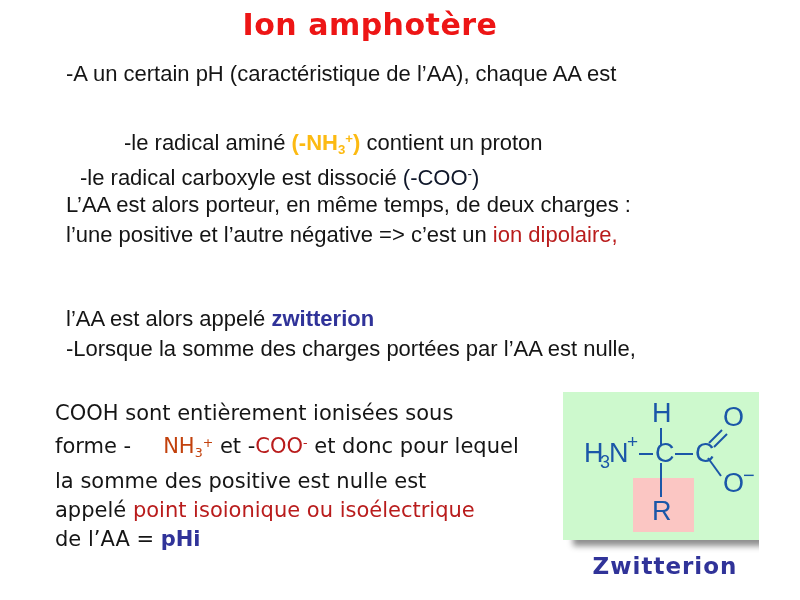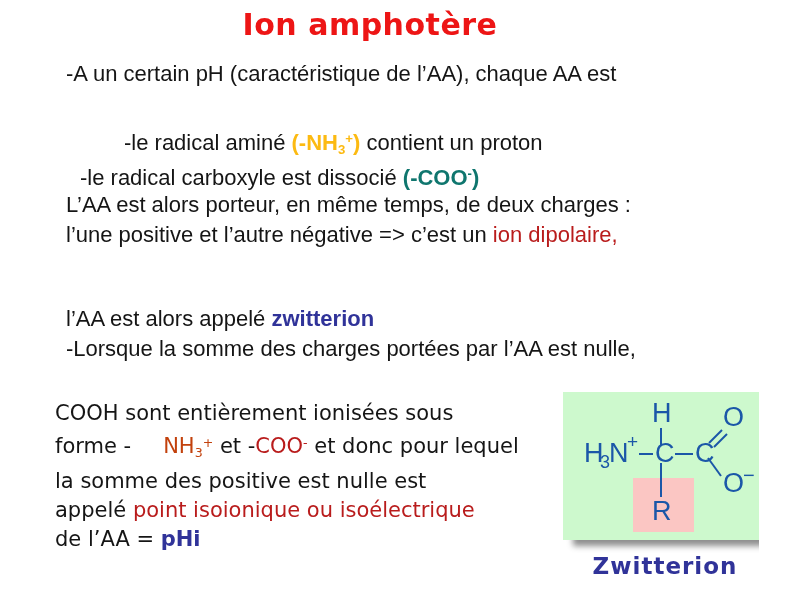--- a/index.html
+++ b/index.html
@@ -15,21 +15,21 @@
   .para { position:absolute; font-size:22px; line-height:29px; white-space:nowrap; }
   #intro     { left:66px;  top:59px;  }
   #amine     { left:84px;  top:124px;margin-left:40px; }
   #carboxyle { left:80px;  top:159px; }
   #dipolar   { left:66px;  top:190px; line-height:30px; }
   #zwitter   { left:66px;  top:304px; line-height:30px; }
   #ph        { left:55px;  top:399px; font-family:"DejaVu Sans", sans-serif;
                font-size:21px; line-height:29px; }
   .orange-b { color:#fcba12; font-weight:bold; }
   .orange-n { color:#c2410c;margin-left:32px; }
-  .red-b    { color:#0f766e; font-weight:bold; }
+  .red-b    { color:#0f172a; font-weight:normal; }
   .red-n    { color:#b91c1c; }
   .navy-b   { color:#303399; font-weight:bold; }
   .sb { font-size:0.60em; vertical-align:-0.30em; }
   .sp { font-size:0.60em; vertical-align:0.50em; }
   #diagram {
     position:absolute; left:563px; top:392px; width:204px; height:148px;
     background:#cdf9cd; box-shadow:8px 8px 6px -2px #8f8f8f;
   }
   #diagram svg { display:block; }
   #diagram-caption {

